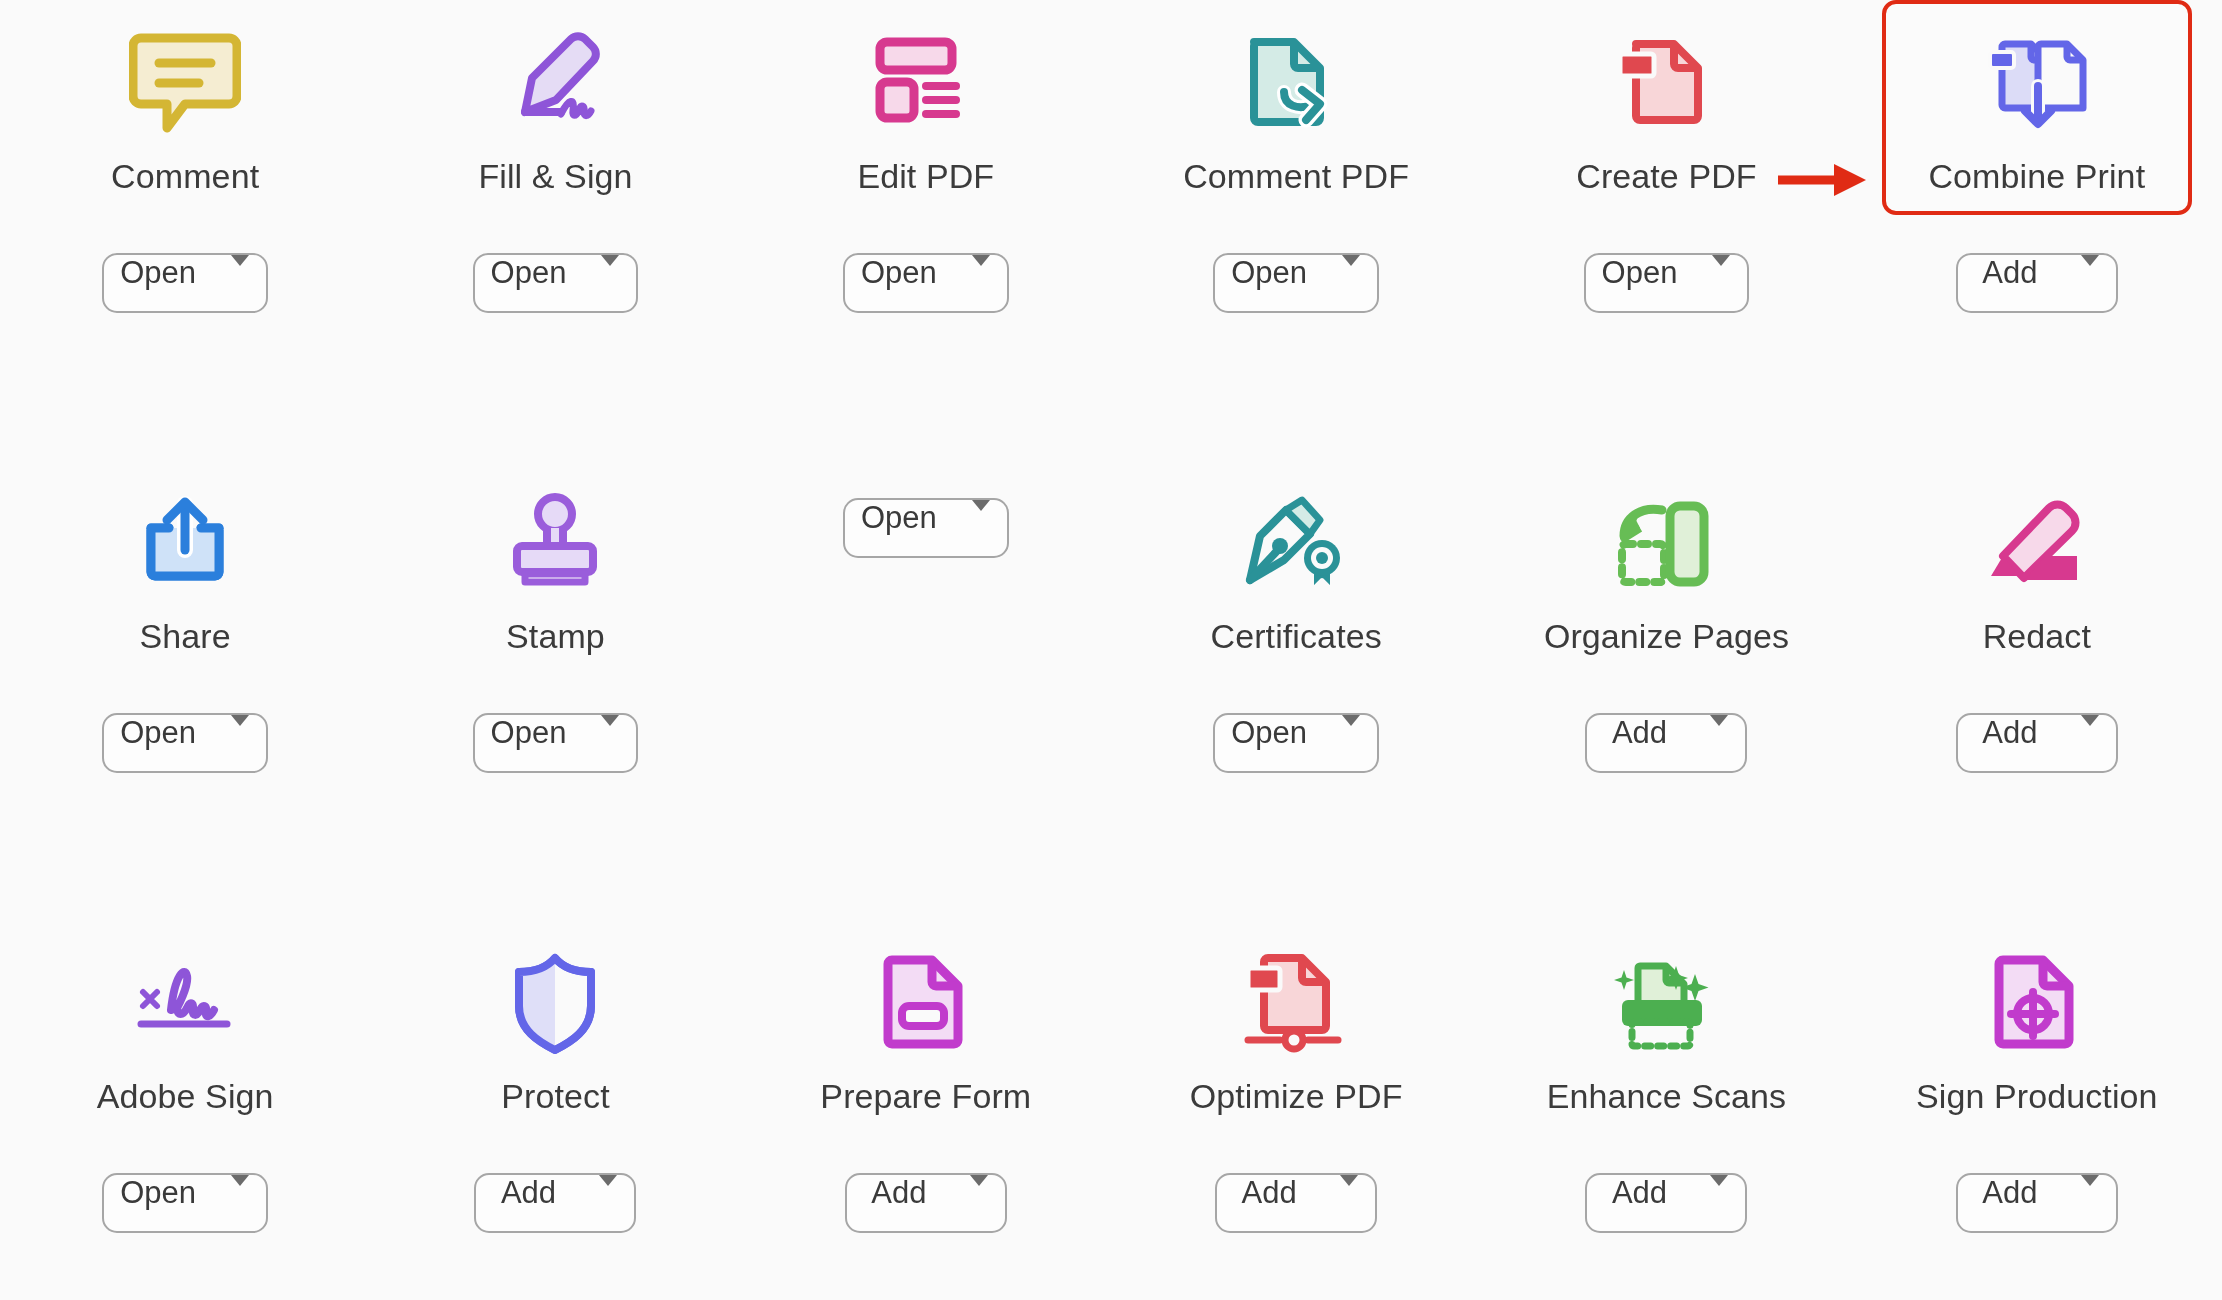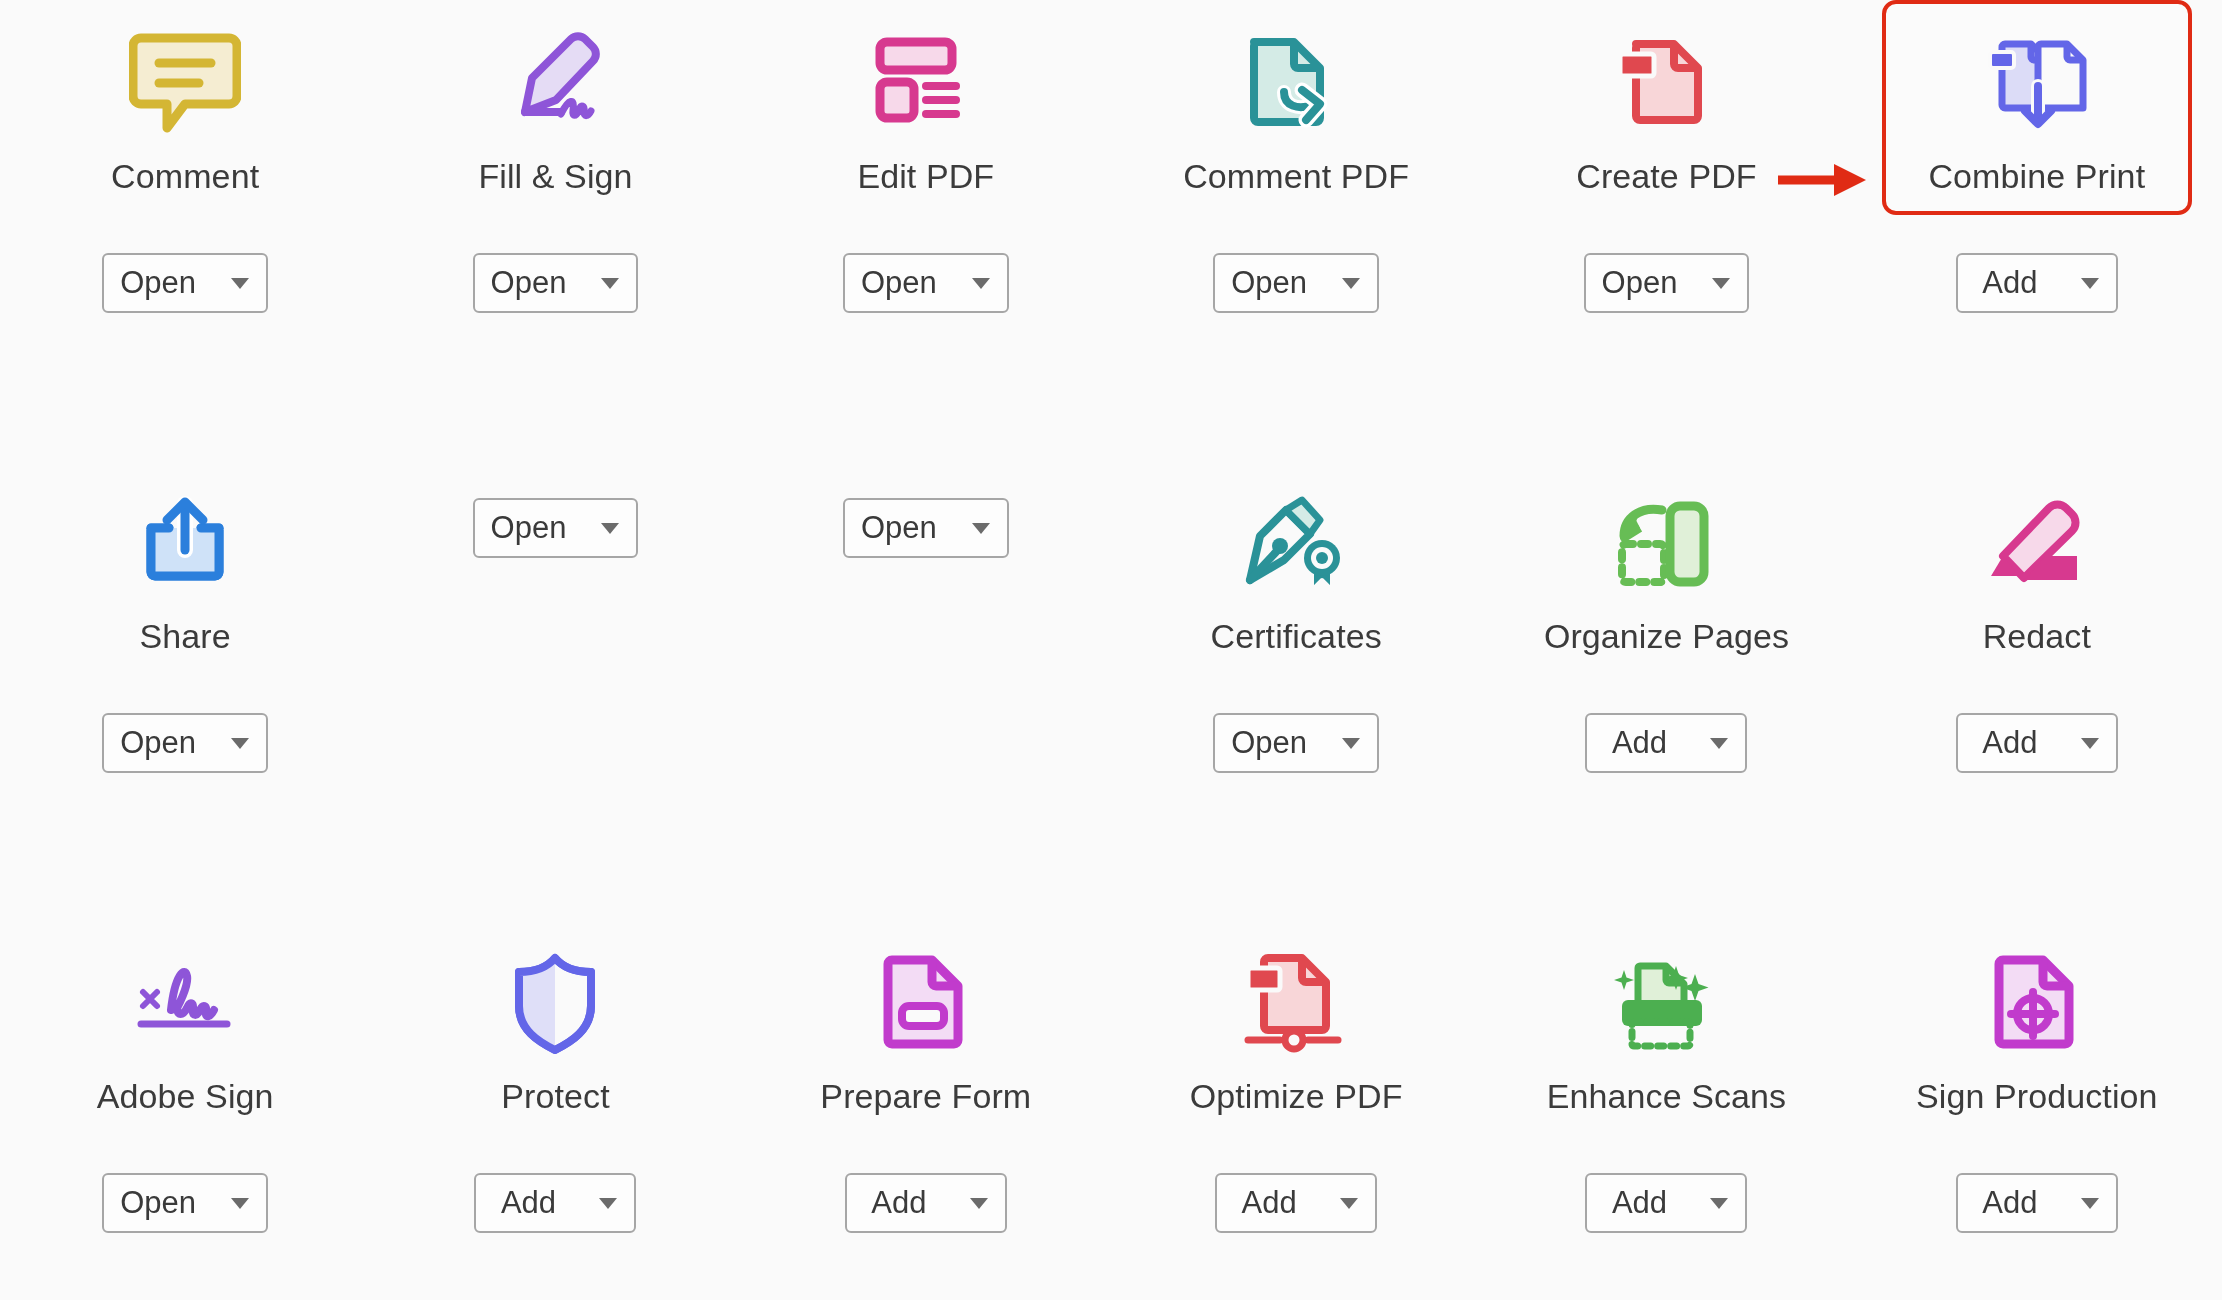--- a/index.html
+++ b/index.html
@@ -69,23 +69,23 @@
   }
 
   .action-wrap {
     margin-top: 38px;
     display: flex;
     justify-content: center;
   }
 
   .split-button {
     display: inline-flex;
-    align-items: center;
+    align-items: flex-start;
     border: 2px solid #a6a6a6;
-    border-radius: 6px;
+    border-radius: 15px;
     background: #fdfdfd;
     height: 56px;
     overflow: hidden;
   }
   .split-button .main-part {
     display: flex;
     align-items: center;
     justify-content: center;
     min-width: 104px;
     padding: 0 16px;
@@ -291,20 +291,31 @@
         <div class="main-part">Open</div>
         <div class="divider"></div>
         <div class="arrow-part">
             <span class="caret"></span>
           </div>
       </div>
     </div>
   </div>
 
   <div class="tool-cell">
+    <div class="tool-card">
+      <div class="icon-box">
+        <svg width="112" height="106" viewBox="0 0 112 106">
+          <circle cx="56" cy="26" r="17" fill="#e6daf7" stroke="#9a5ddb" stroke-width="8"></circle>
+          <path d="M48 40 v22 h16 V40" fill="#e6daf7" stroke="#9a5ddb" stroke-width="8" stroke-linejoin="round"></path>
+          <rect x="18" y="58" width="76" height="26" rx="5" fill="#e6daf7" stroke="#9a5ddb" stroke-width="8"></rect>
+          <path d="M26 86 h60 v8 h-60 z" fill="#fafafa" stroke="#9a5ddb" stroke-width="7" stroke-linejoin="round"></path>
+        </svg>
+      </div>
+      <div class="tool-label">Stamp</div>
+    </div>
     <div class="action-wrap">
       <div class="split-button">
         <div class="main-part">Open</div>
         <div class="divider"></div>
         <div class="arrow-part">
             <span class="caret"></span>
           </div>
       </div>
     </div>
   </div>

